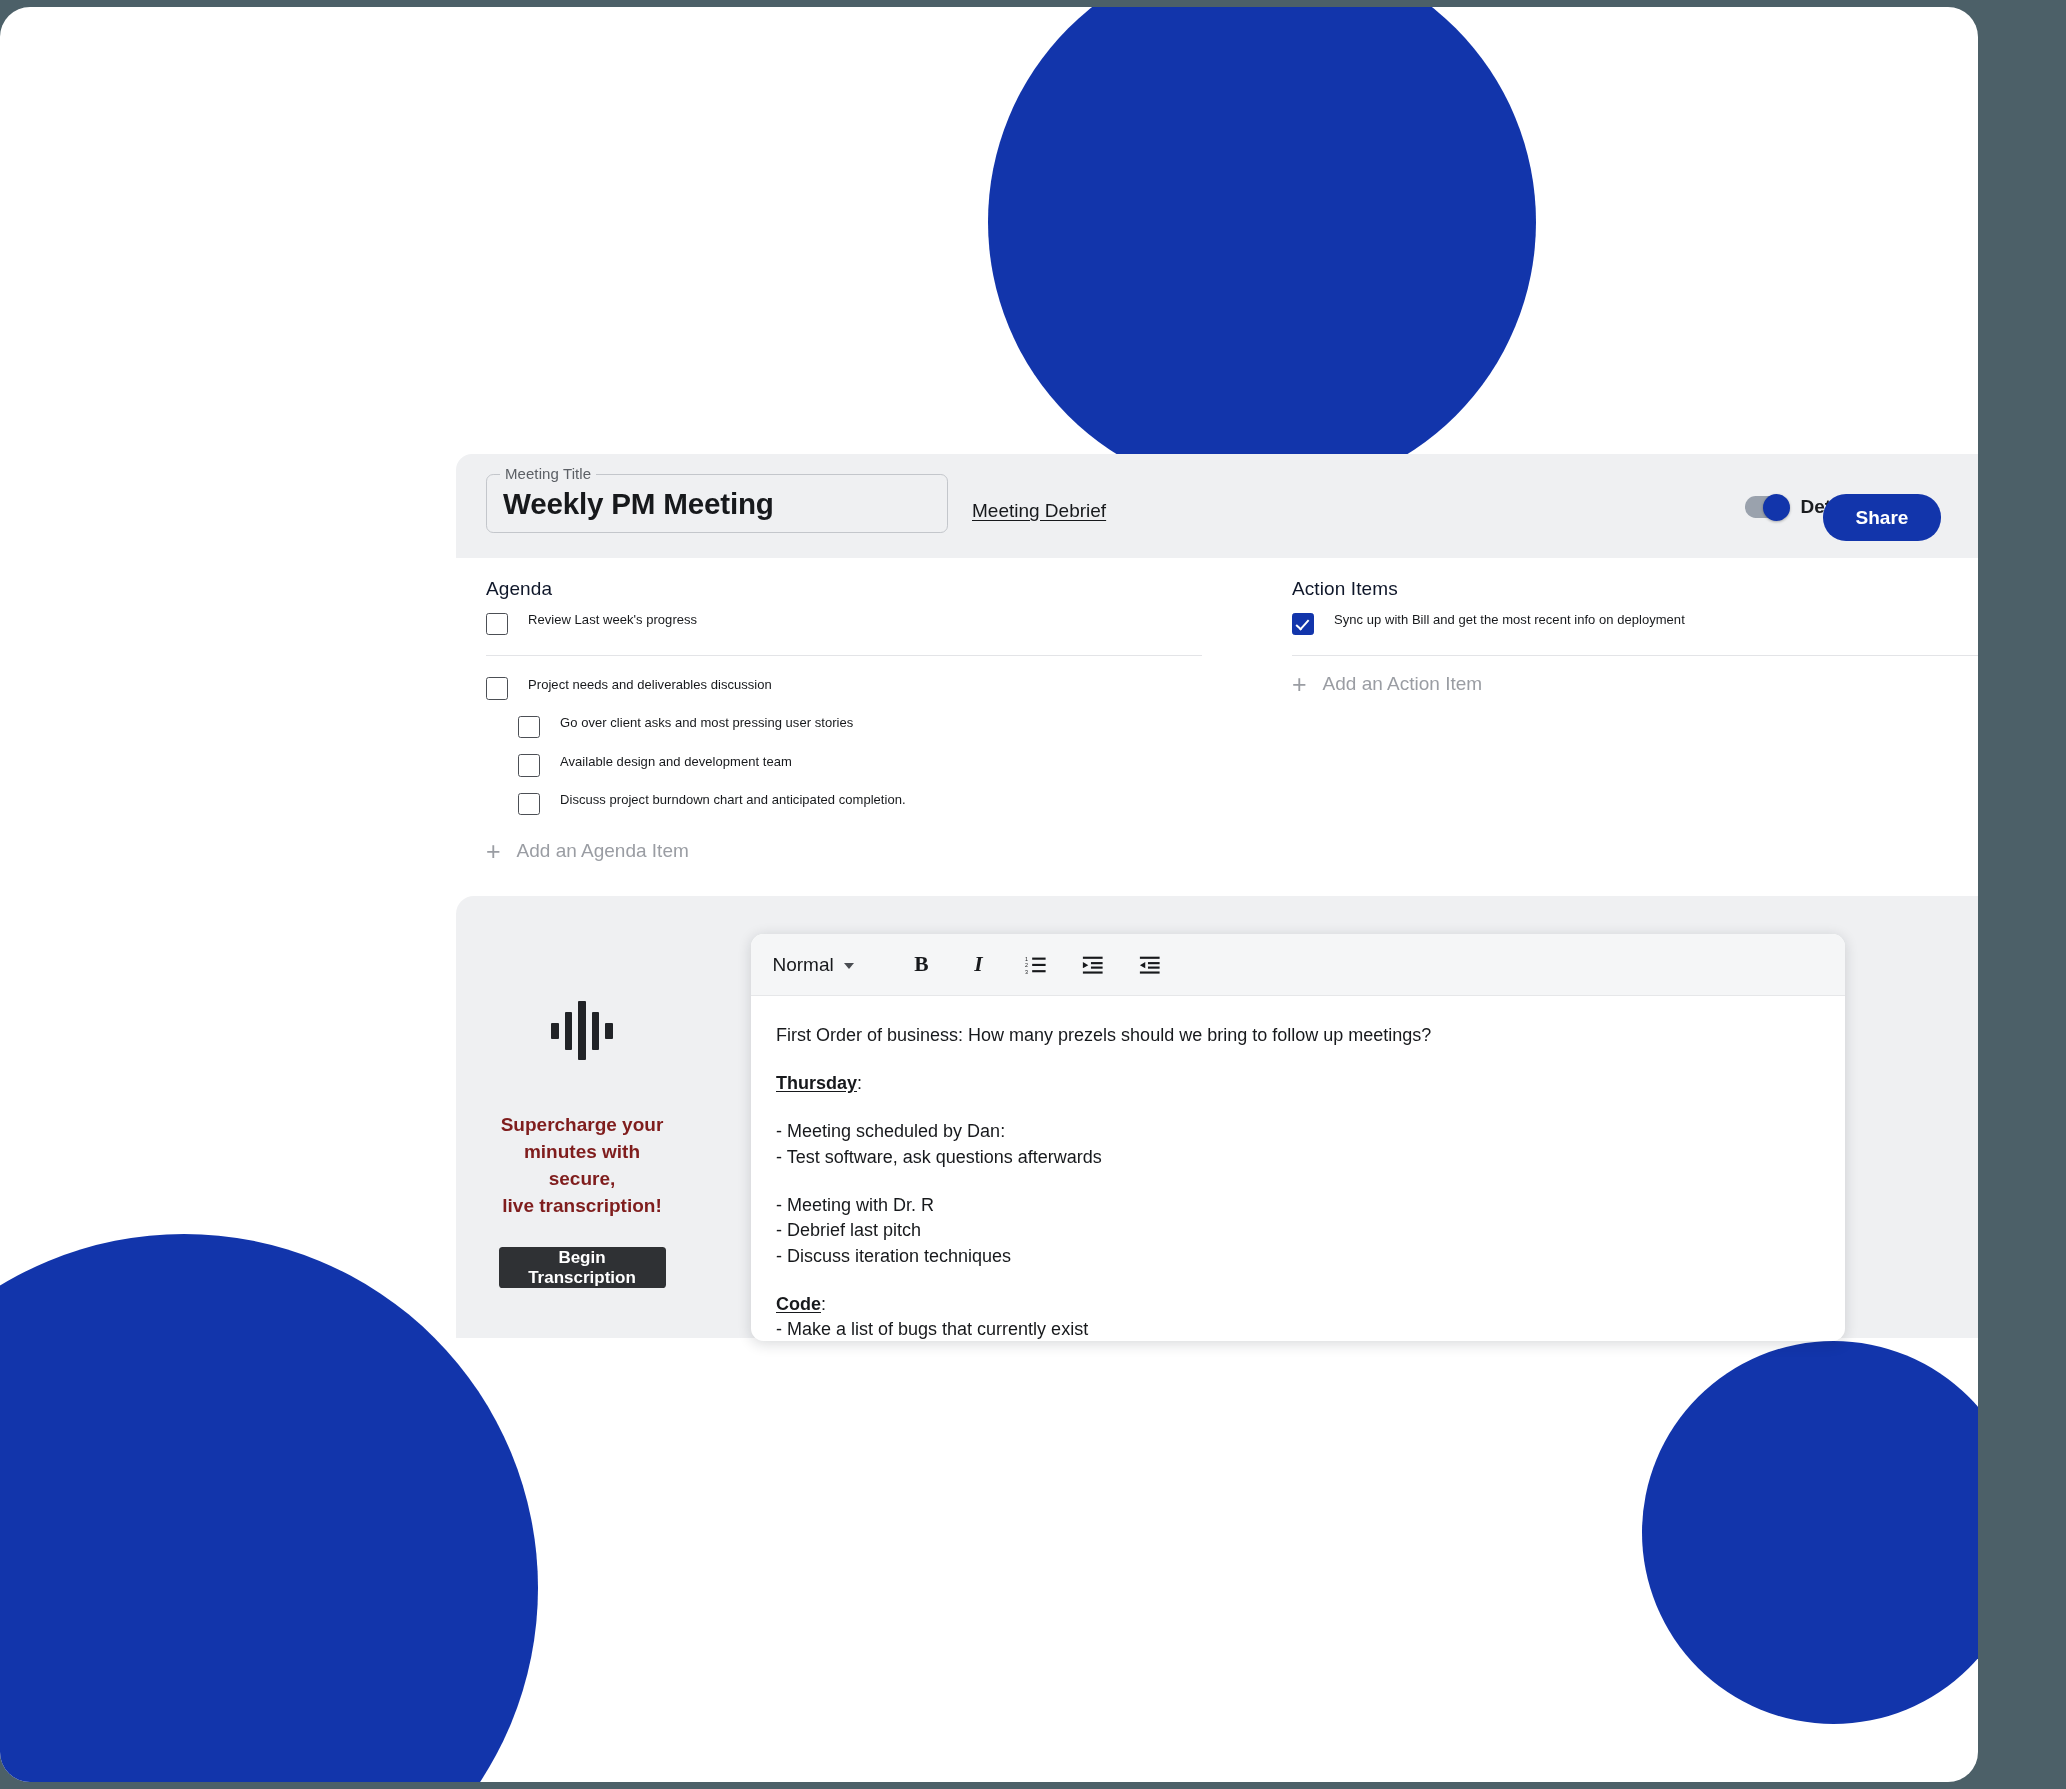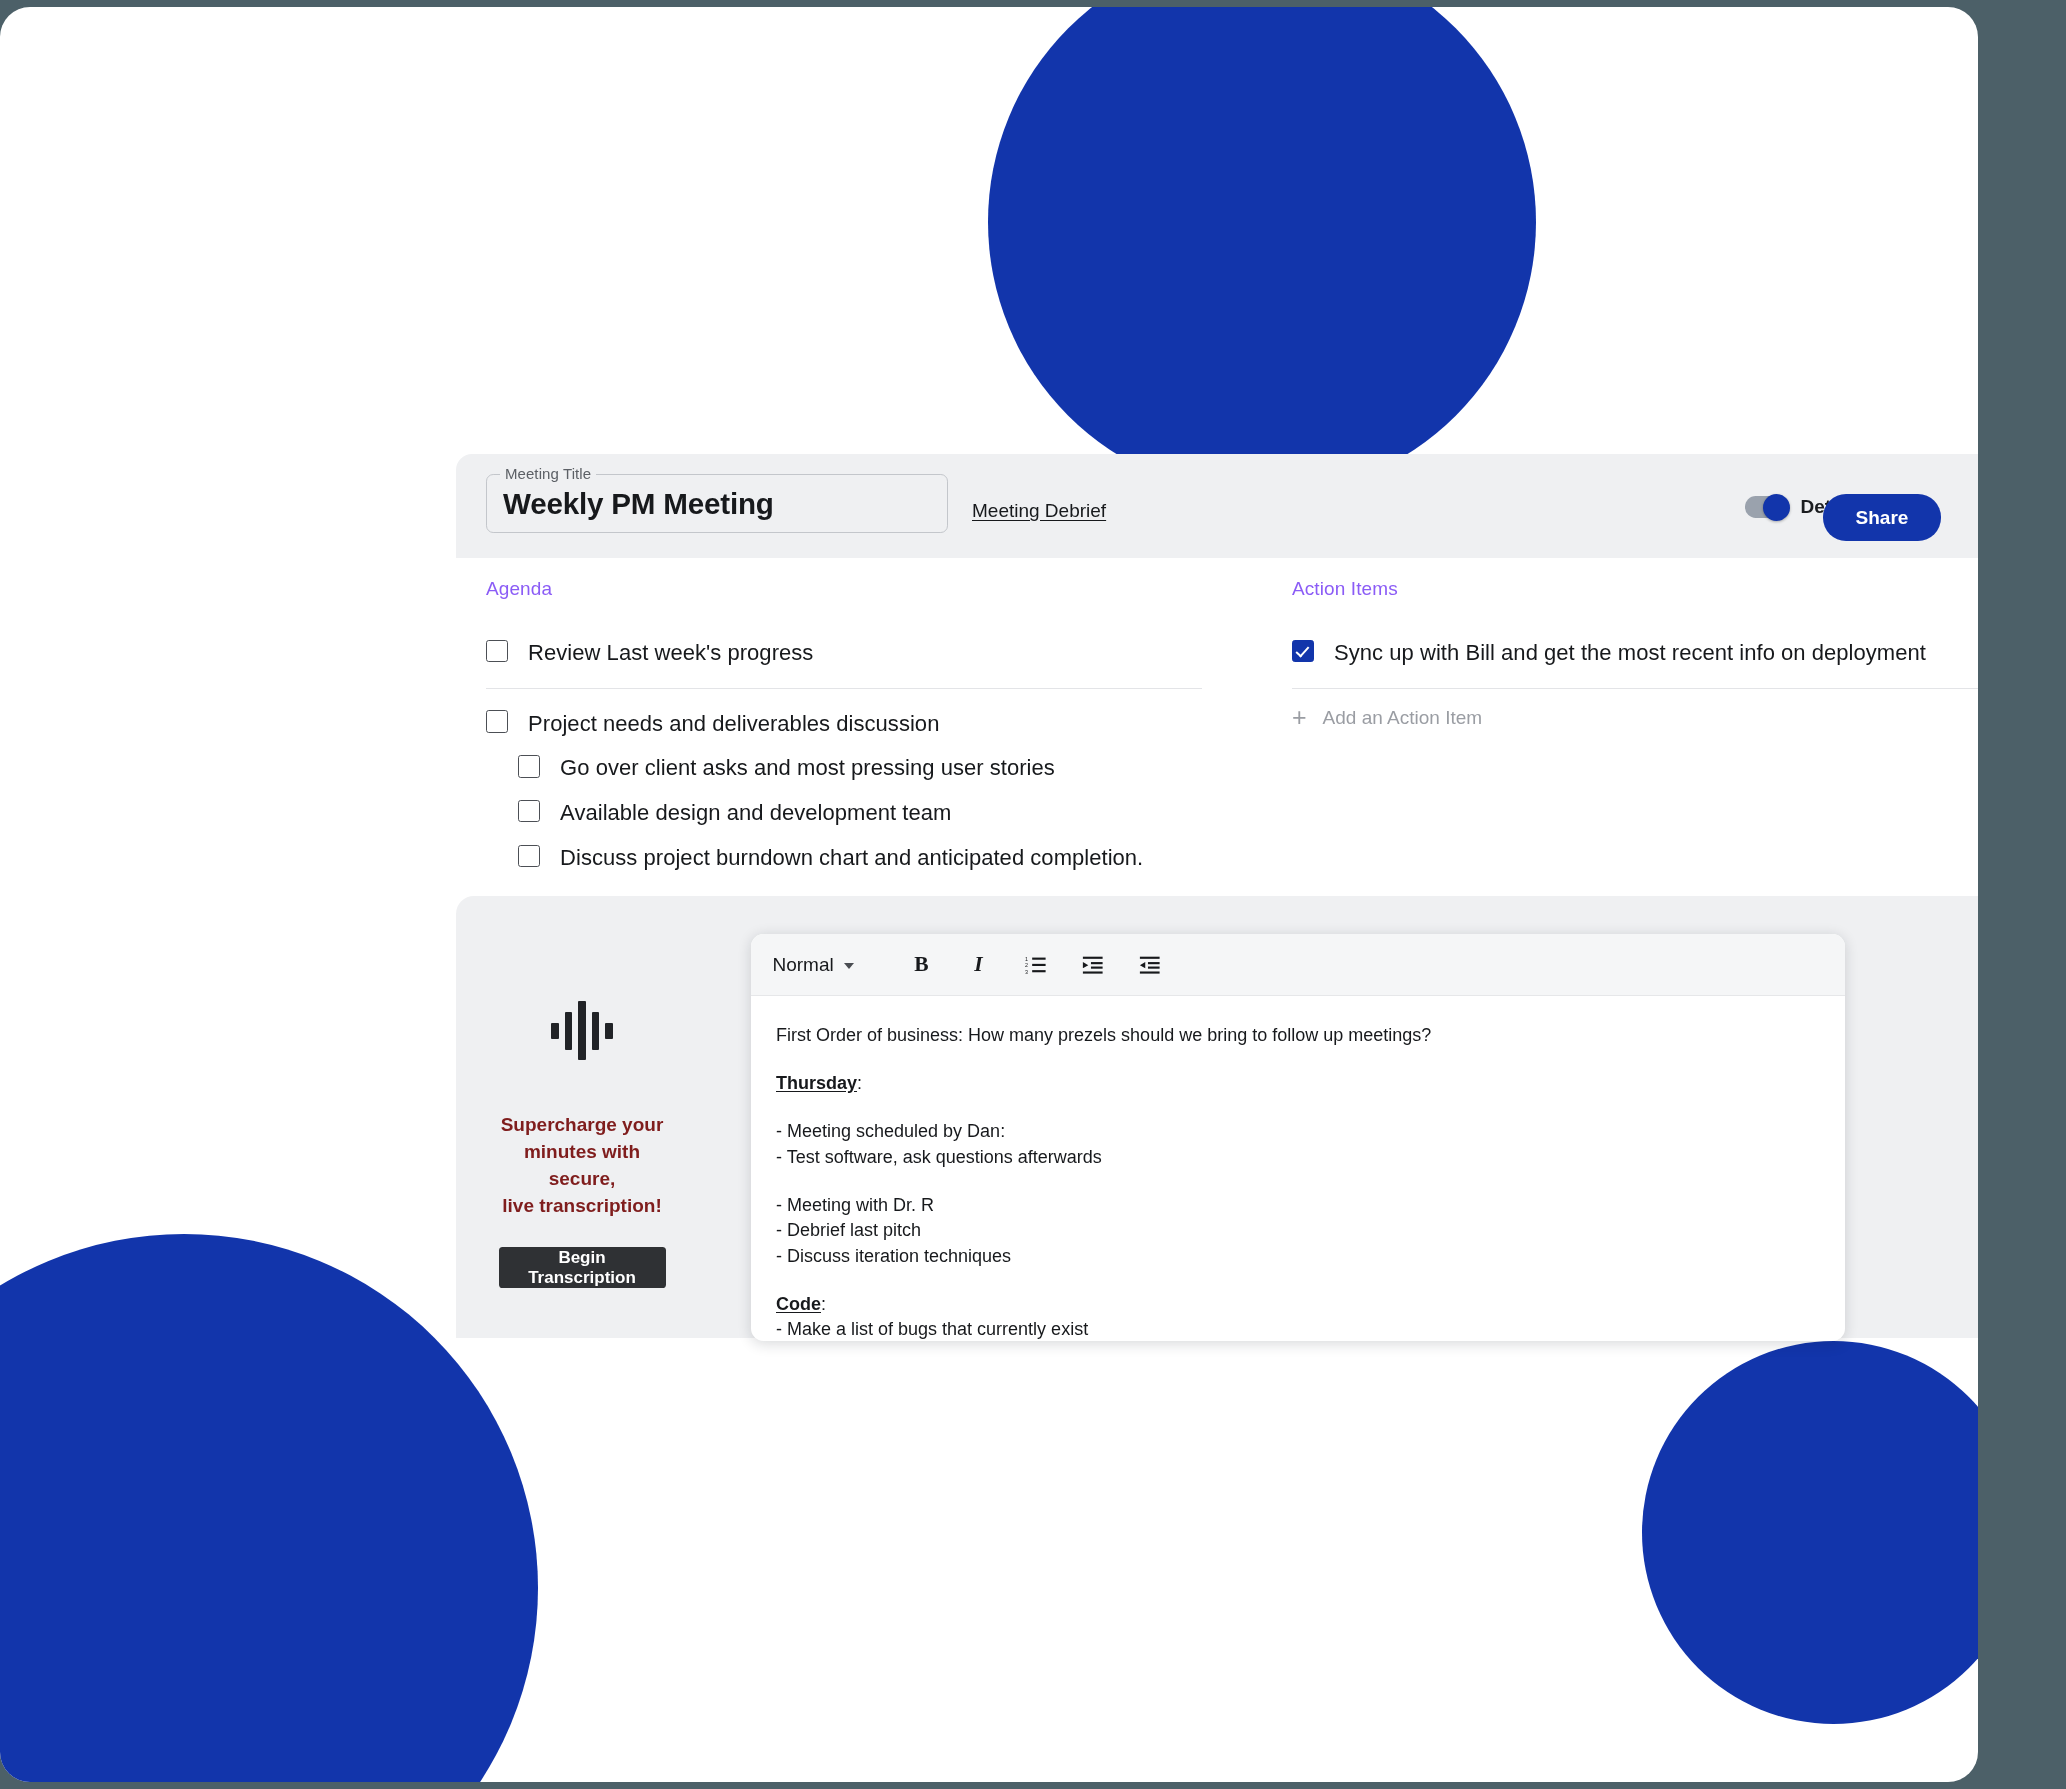--- a/index.html
+++ b/index.html
@@ -157,22 +157,22 @@
 
   .col {
     position: absolute;
     top: 19.7px;
   }
   .col-agenda { left: 30px; width: 716px; }
   .col-actions { left: 836px; width: 716px; }
 
   .col-label {
     font-size: 19px;
-    color: #8b5cf6;
-    margin-bottom: 31px;
+    color: #0f172a;
+    margin-bottom: 4px;
     letter-spacing: 0.1px;
   }
 
   .row {
     display: flex;
     align-items: flex-start;
     gap: 19.7px;
     padding: 7.2px 0;
   }
   .row.indent { margin-left: 32px; }
@@ -195,21 +195,21 @@
   .cb.checked::after {
     content: "";
     position: absolute;
     left: 6.3px; top: 2.7px;
     width: 5.4px; height: 10.7px;
     border: solid #fff;
     border-width: 0 2.3px 2.3px 0;
     transform: rotate(42deg);
   }
   .row-text {
-    font-size: 22px;
+    font-size: 13px;
     color: #17191c;
     line-height: 1.38;
     letter-spacing: 0.04px;
   }
   .divider {
     height: 0.9px;
     background: #e3e4e7;
     margin: 12.5px 0 12.5px 0;
   }
   .add-row {

